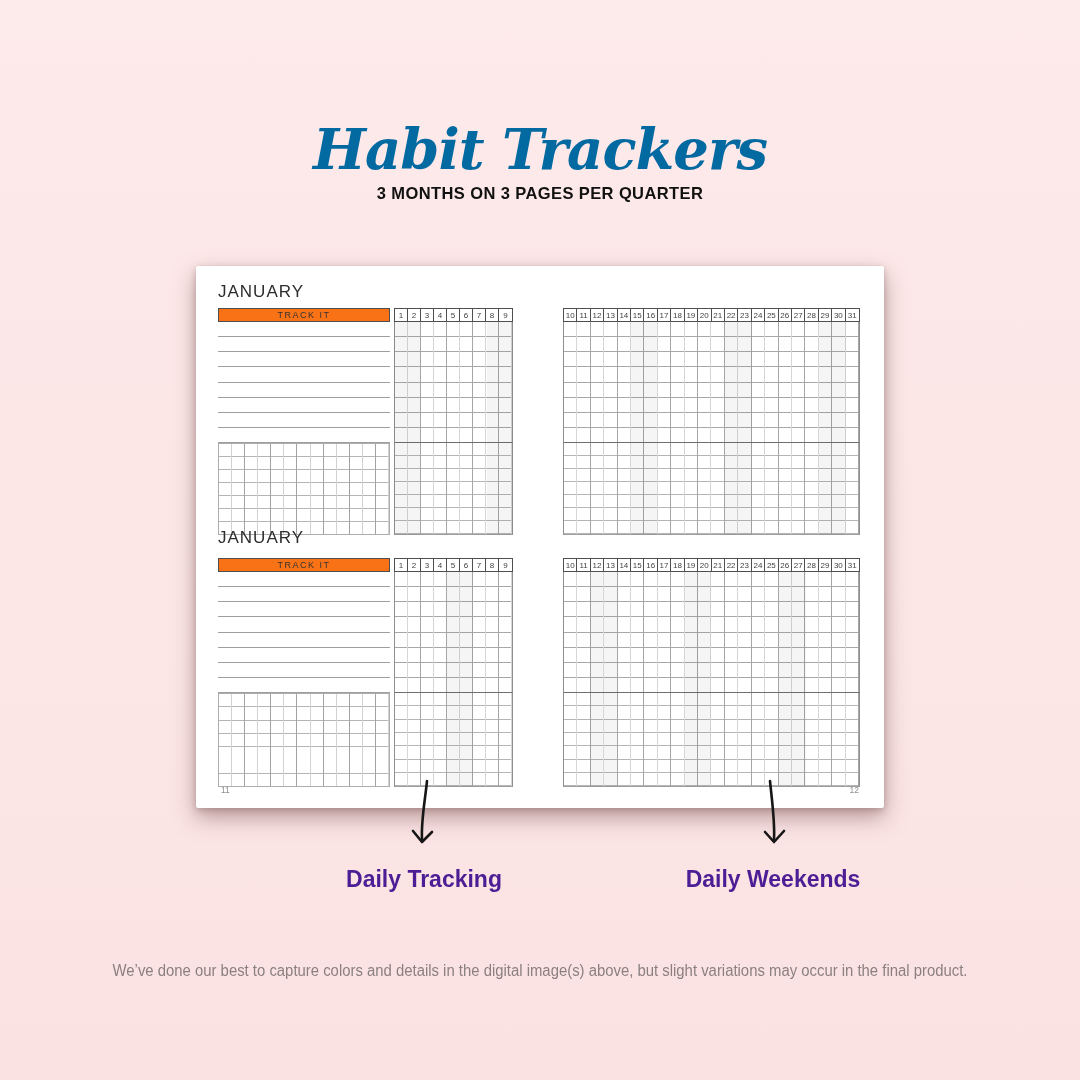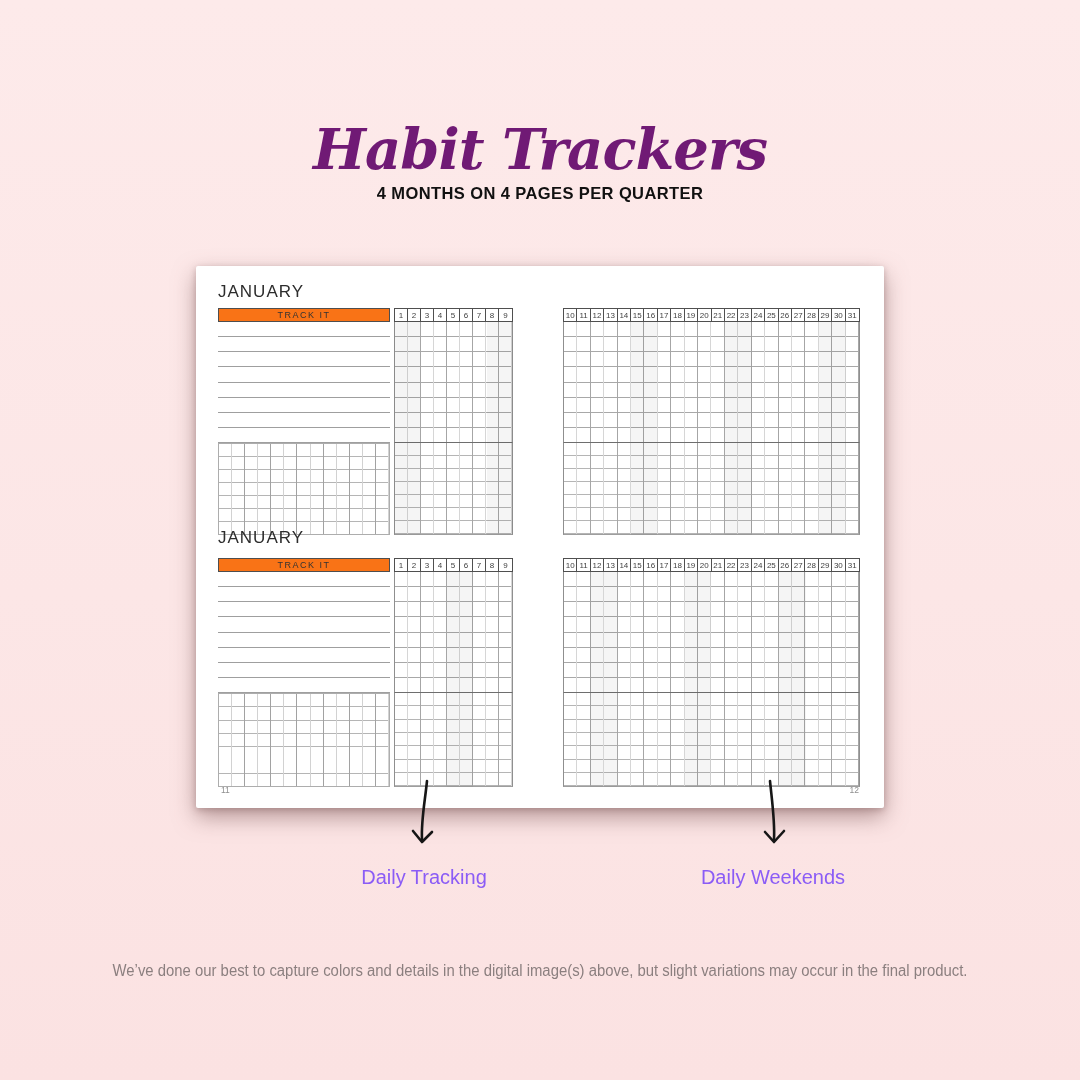--- a/index.html
+++ b/index.html
@@ -5,21 +5,21 @@
   html,body{margin:0;padding:0;}
   body{
     width:1080px;height:1080px;position:relative;overflow:hidden;
     background:linear-gradient(180deg,#fdeaea 0%,#fce6e6 55%,#fbe2e2 100%);
     font-family:"Liberation Sans",sans-serif;
   }
   
   .main-title{
     position:absolute;left:0;top:78px;width:1080px;text-align:center;
     font-family:"DejaVu Serif",serif;font-style:italic;font-weight:700;
-    font-size:56px;letter-spacing:-1px;color:#701a75;
+    font-size:56px;letter-spacing:-1px;color:#0369a1;
   }
   .main-subtitle{
     position:absolute;left:0;top:184px;width:1080px;text-align:center;
     font-weight:800;font-size:16.5px;letter-spacing:.4px;color:#111;
   }
   
   .sheet{
     position:absolute;left:196px;top:266px;width:688px;height:542px;
     background:#fff;border-radius:2px;
     box-shadow:0 9px 22px rgba(125,88,88,.55),0 2px 6px rgba(125,88,88,.35);
@@ -73,34 +73,34 @@
       repeating-linear-gradient(to bottom,transparent 0,transparent calc(var(--gh) - 1px),#b5b5b5 calc(var(--gh) - 1px),#b5b5b5 var(--gh));
   }
   .wkshade{position:absolute;top:0;bottom:0;background:rgba(70,70,70,.055);pointer-events:none;}
   .page-num{position:absolute;font-size:8.5px;color:#8f8f8f;bottom:13px;}
   .page-num.left{left:25px;}
   .page-num.right{right:25px;}
   
   .anno-arrow{position:absolute;}
   .anno-label{
     position:absolute;top:866px;transform:translateX(-50%);
-    font-weight:400;font-size:20px;color:#8b5cf6;white-space:nowrap;
+    font-weight:700;font-size:23px;color:#4c1d95;white-space:nowrap;
   }
   
   .disclaimer{
     position:absolute;left:0;top:962px;width:1080px;text-align:center;
     font-size:16px;color:#8b7f7f;font-weight:400;
     transform:scaleX(.93);transform-origin:center;white-space:nowrap;
   }
 </style>
 </head>
 <body>
 
 <h1 class="main-title">Habit Trackers</h1>
-<div class="main-subtitle">4 MONTHS ON 4 PAGES PER QUARTER</div>
+<div class="main-subtitle">3 MONTHS ON 3 PAGES PER QUARTER</div>
 
 <div class="sheet">
 
   <section>
     <h2 class="month-title" style="left:22px;top:16px;">JANUARY</h2>
     <div class="trackit-head" style="left:22px;top:42px;width:172px;">
       <span>TRACK IT</span>
     </div>
     <div class="ruled-lines" style="left:22px;top:56px;width:172px;height:121px;--rh:15.125px;"></div>
     <div class="sq-grid" style="left:22px;top:177px;width:172px;height:92px;--cw:13.08px;--gh:13px;"></div>

